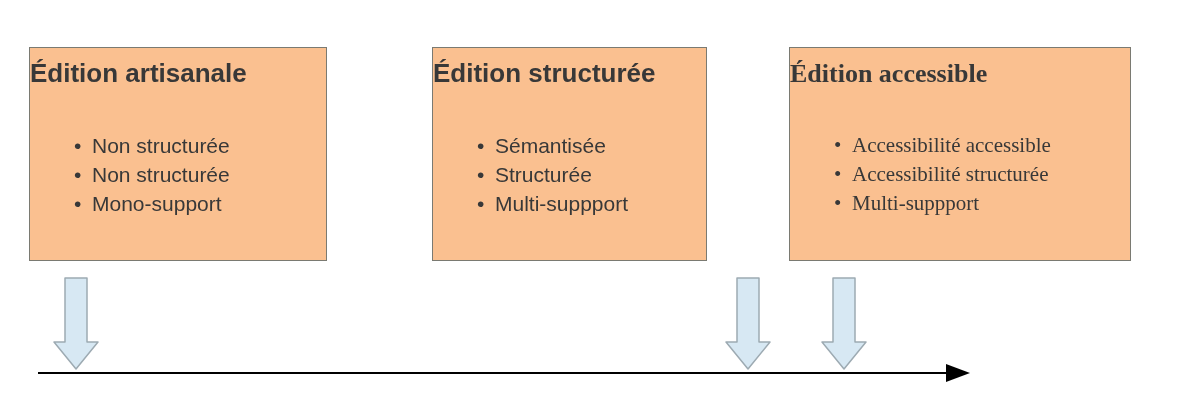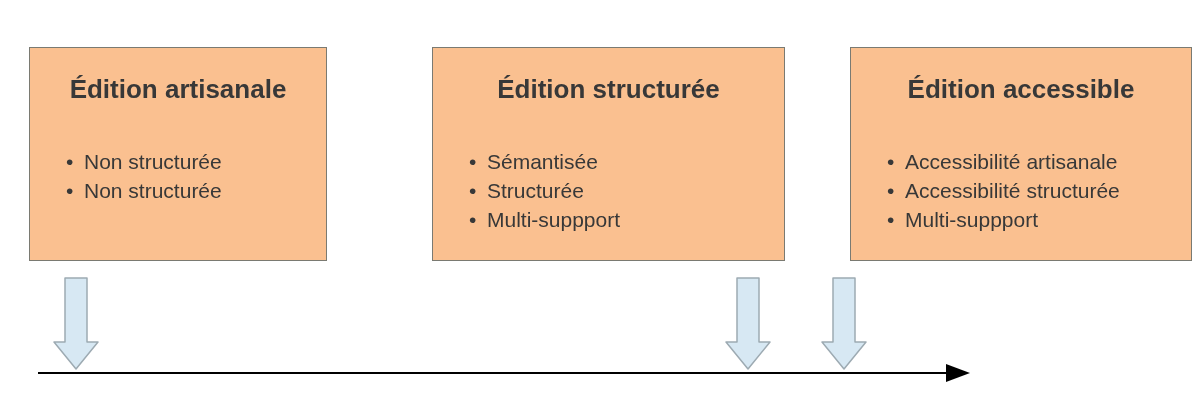--- a/index.html
+++ b/index.html
@@ -17,33 +17,33 @@
   }
   .box {
     position: absolute;
     top: 47px;
     height: 214px;
     box-sizing: border-box;
     background: var(--box-fill, #FAC090);
     border: 1.5px solid var(--box-border, #7A7A72);
   }
   .box-1 { left: 29px;  width: 298px; }
-  .box-2 { left: 432px; width: 353px; }
-  .box-3 { left: 850px; width: 342px; }
+  .box-2 { left: 432px; width: 275px; }
+  .box-3 { left: 789px; width: 342px; font-family: Liberation Serif, serif; }
   .box-title {
-    margin-top: 26px;
-    text-align: center;
+    margin-top: 10px;
+    text-align: left;
     font-size: 26px;
     font-weight: bold;
     line-height: 31px;
     color: var(--text-color, #383838);
   }
   .bullets {
     list-style: none;
-    margin: 42px 0 0 0;
+    margin: 42px 0 0 8px;
     padding: 0 4px 0 36px;
   }
   .bullets li {
     position: relative;
     padding-left: 18px;
     font-size: 21px;
     line-height: 29px;
     color: var(--text-color, #383838);
     white-space: nowrap;
   }
@@ -84,36 +84,37 @@
 </head>
 <body>
 
 <div class="canvas">
 
   <div class="box box-1">
     <div class="box-title">Édition artisanale</div>
     <ul class="bullets">
       <li>Non structurée</li>
       <li>Non structurée</li>
+      <li>Mono-support</li>
     </ul>
   </div>
 
   <div class="box box-2">
     <div class="box-title">Édition structurée</div>
     <ul class="bullets">
       <li>Sémantisée</li>
       <li>Structurée</li>
       <li>Multi-suppport</li>
     </ul>
   </div>
 
   <div class="box box-3">
     <div class="box-title">Édition accessible</div>
     <ul class="bullets">
-      <li>Accessibilité artisanale</li>
+      <li>Accessibilité accessible</li>
       <li>Accessibilité structurée</li>
       <li>Multi-suppport</li>
     </ul>
   </div>
 
   <svg class="down-arrow arrow-1" viewBox="0 0 46 93" width="46" height="93">
     <polygon class="arrow-shape" points="12,1 34,1 34,65 45,65 23,92 1,65 12,65"></polygon>
   </svg>
   <svg class="down-arrow arrow-2" viewBox="0 0 46 93" width="46" height="93">
     <polygon class="arrow-shape" points="12,1 34,1 34,65 45,65 23,92 1,65 12,65"></polygon>

